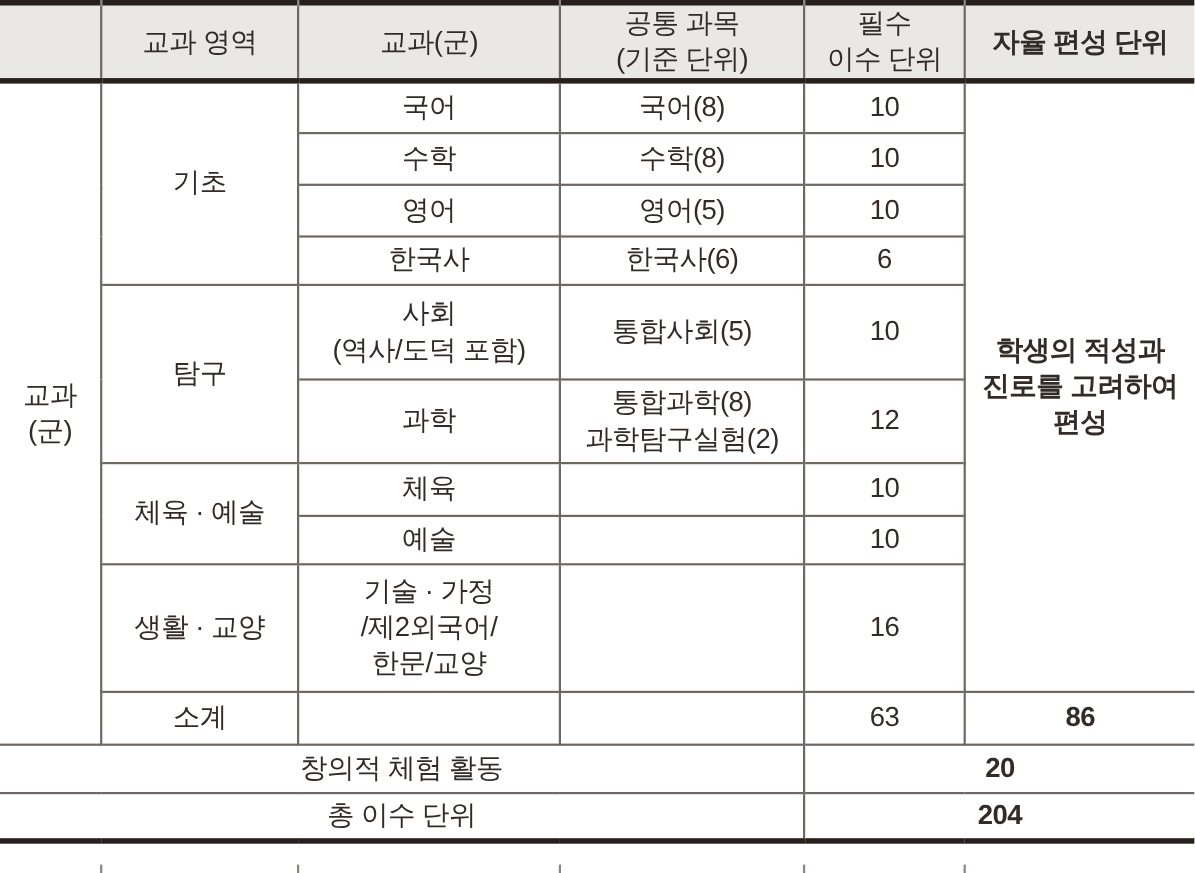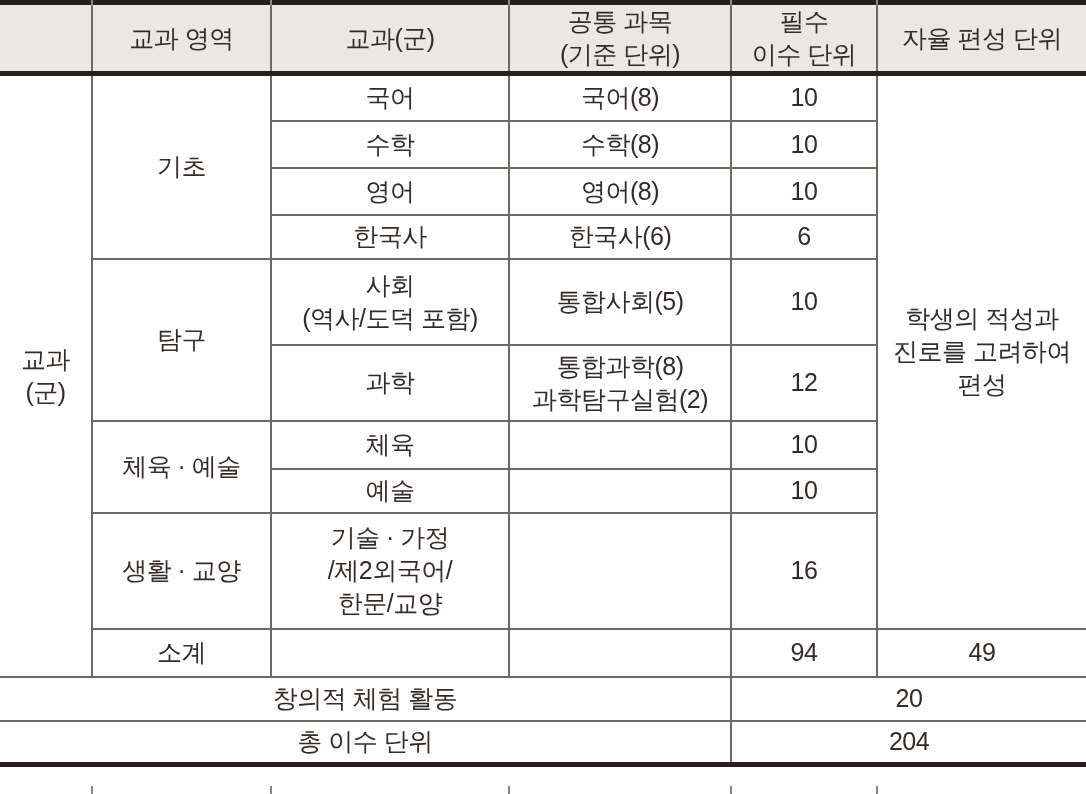--- a/index.html
+++ b/index.html
@@ -58,21 +58,21 @@
   tr.row-social   { height: 86px; }
   tr.row-science  { height: 76px; }
   tr.row-pe       { height: 48px; }
   tr.row-arts     { height: 44px; }
   tr.row-life     { height: 116px; }
   tr.row-subtotal { height: 48px; }
   tr.row-creative { height: 44px; }
   tr.row-total    { height: 44px; }
   tr.row-total td { border-bottom: 5px solid var(--border-thick); }
   .no-left  { border-left: none; }
-  .no-right { border-right: none; }
+  .no-right { border-right: none; font-weight: bold; }
   
   .stub {
     position: absolute;
     width: 2px;
     background: #8a8580;
     z-index: 5;
   }
   .stub.top    { top: 0; height: 6px; }
   .stub.bottom { bottom: 0; height: 8px; }
   .stub.x1 { left: 91px; }
@@ -121,21 +121,21 @@
     </tr>
 
     <tr class="row-math">
       <td>수학</td>
       <td>수학(8)</td>
       <td>10</td>
     </tr>
 
     <tr class="row-english">
       <td>영어</td>
-      <td>영어(8)</td>
+      <td>영어(5)</td>
       <td>10</td>
     </tr>
 
     <tr class="row-history">
       <td>한국사</td>
       <td>한국사(6)</td>
       <td>6</td>
     </tr>
 
     <tr class="row-social">
@@ -172,22 +172,22 @@
 /제2외국어/
 한문/교양</td>
       <td></td>
       <td>16</td>
     </tr>
 
     <tr class="row-subtotal">
       <td>소계</td>
       <td></td>
       <td></td>
-      <td>94</td>
-      <td class="no-right">49</td>
+      <td>63</td>
+      <td class="no-right">86</td>
     </tr>
 
     <tr class="row-creative">
       <td class="no-left" colspan="4">창의적 체험 활동</td>
       <td class="no-right" colspan="2">20</td>
     </tr>
 
     <tr class="row-total">
       <td class="no-left" colspan="4">총 이수 단위</td>
       <td class="no-right" colspan="2">204</td>

